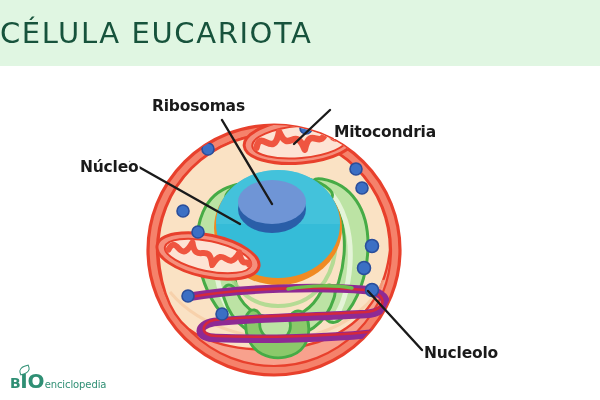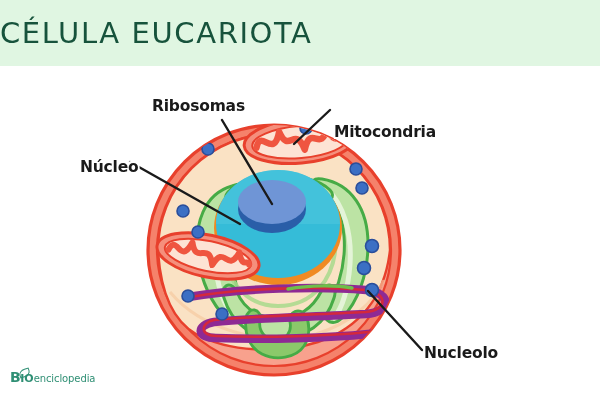--- a/index.html
+++ b/index.html
@@ -50,21 +50,21 @@
   #label-ribosomas{left:424px;top:344px;}
 
   
   .logo{
     position:absolute;left:10px;top:369px;
     display:flex;align-items:baseline;
     color:#2f8f74;
     font-family:"DejaVu Sans", sans-serif;
   }
   .logo-b{font-size:14px;font-weight:bold;letter-spacing:-0.5px;}
-  .logo-io{position:relative;font-size:11px;font-weight:bold;}
+  .logo-io{position:relative;font-size:20px;font-weight:bold;}
   .logo-io .leaf{
     position:absolute;left:-1px;top:-3px;width:9px;height:6px;
     border:1.3px solid #2f8f74;border-radius:60% 0 60% 0;
     transform:rotate(-18deg);
   }
   .logo-rest{font-size:10px;letter-spacing:-0.1px;margin-left:0px;}
 </style>
 </head>
 <body>
 

